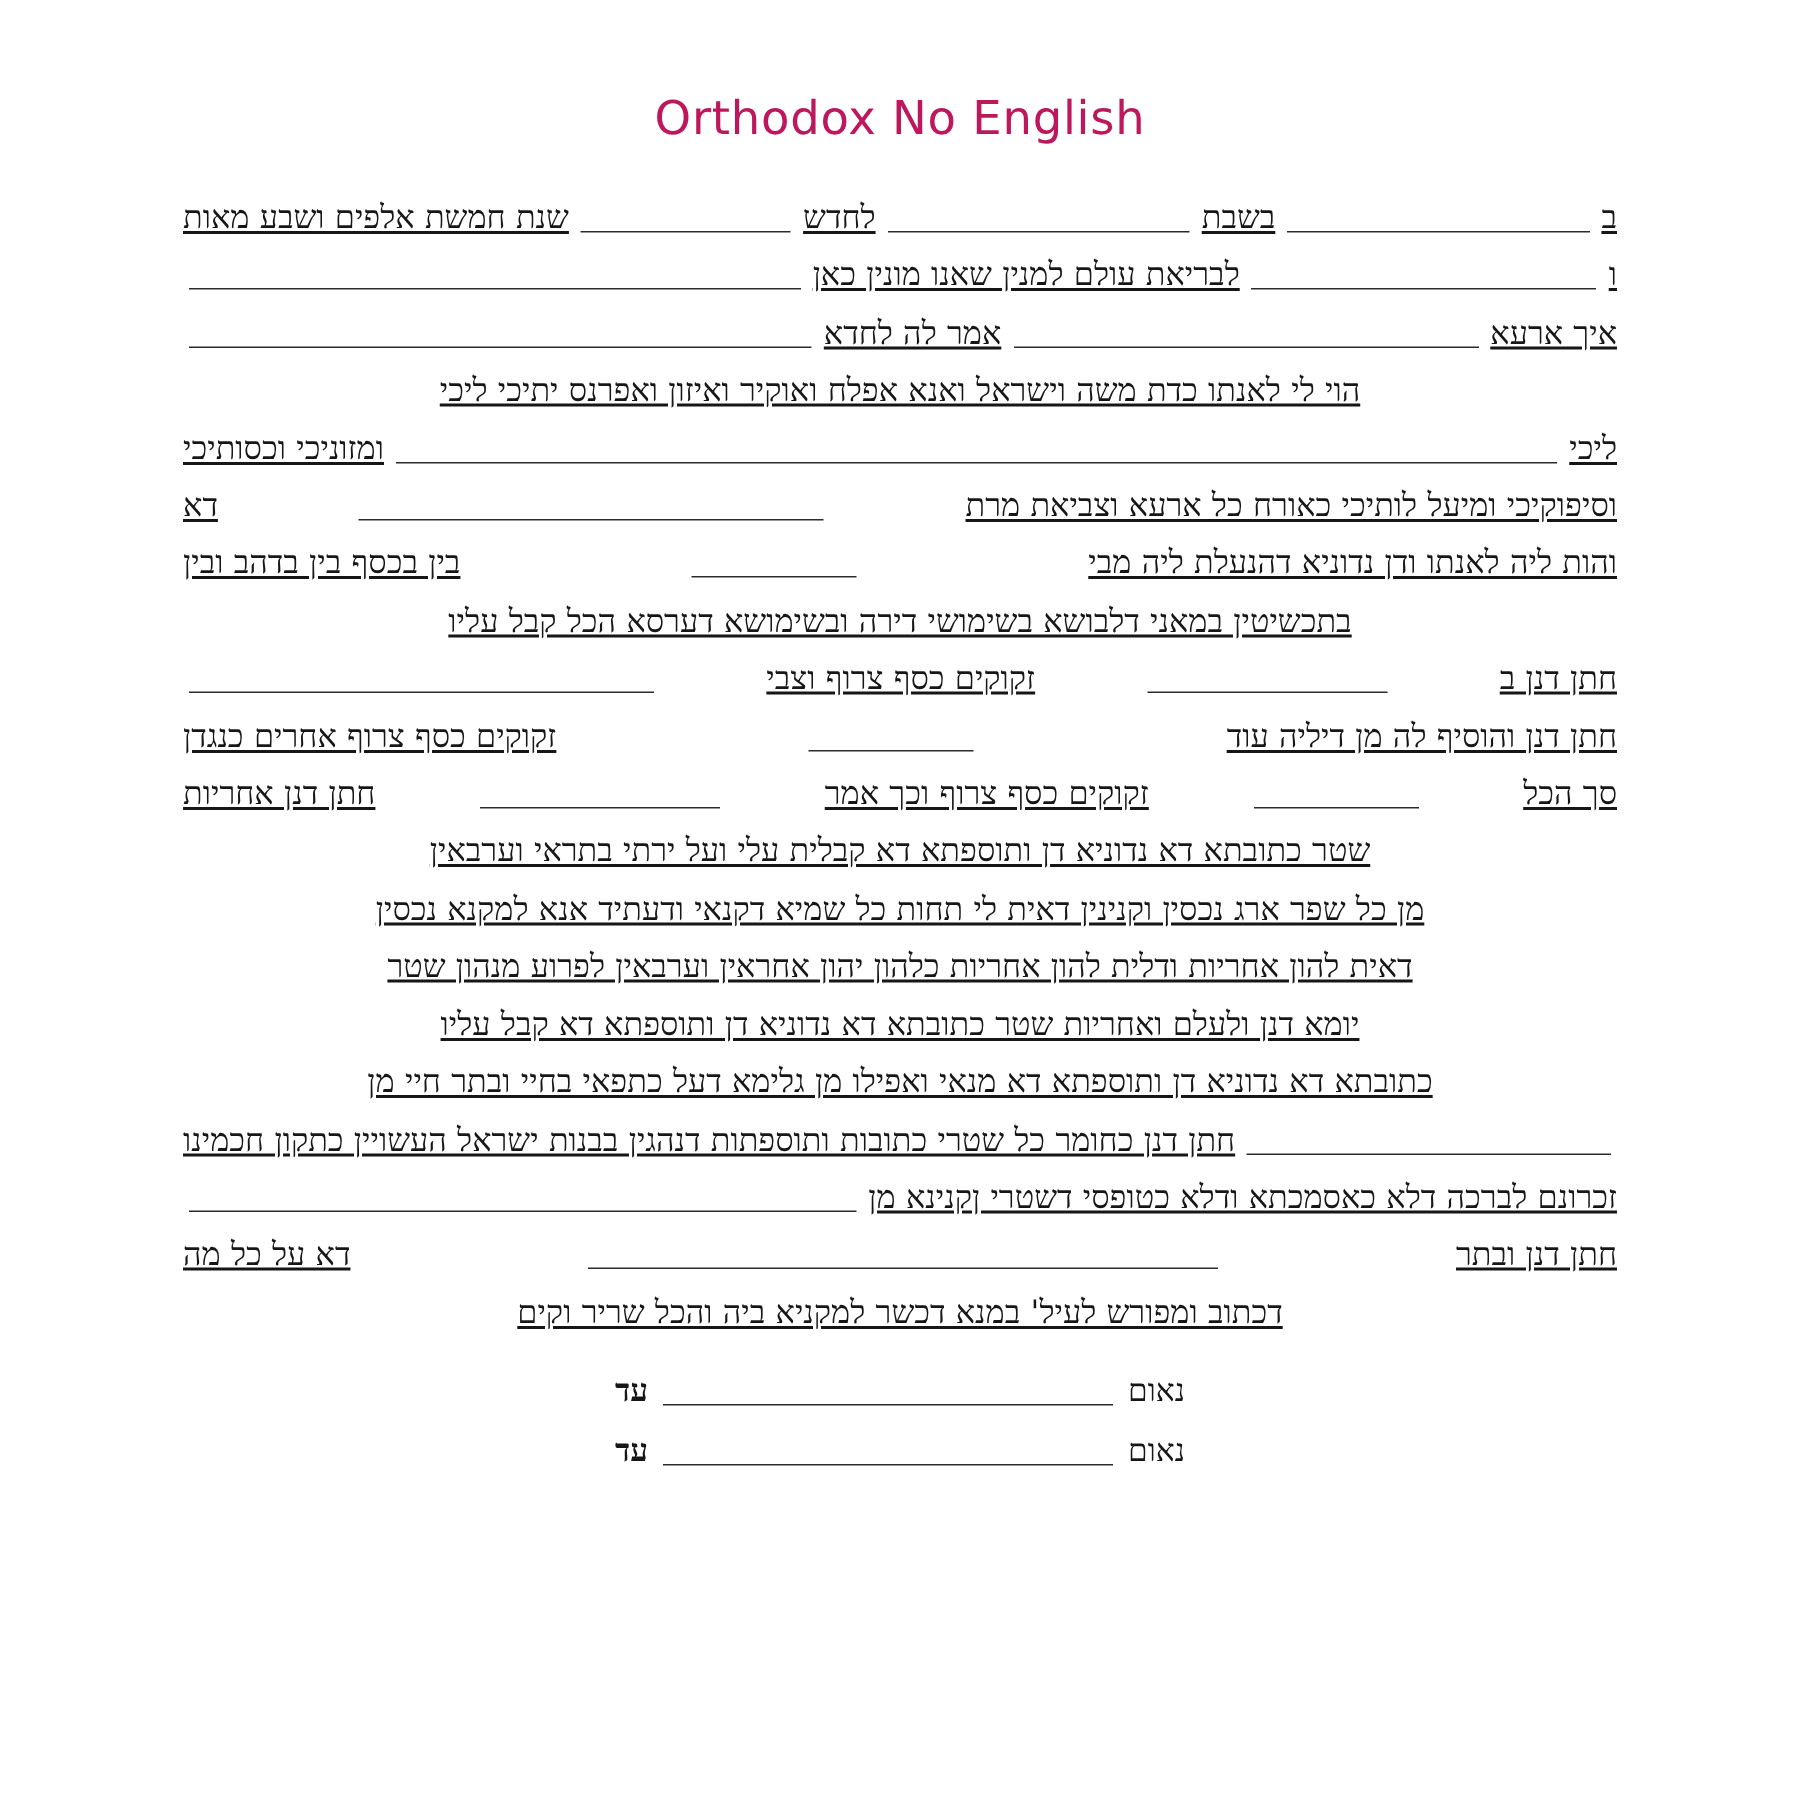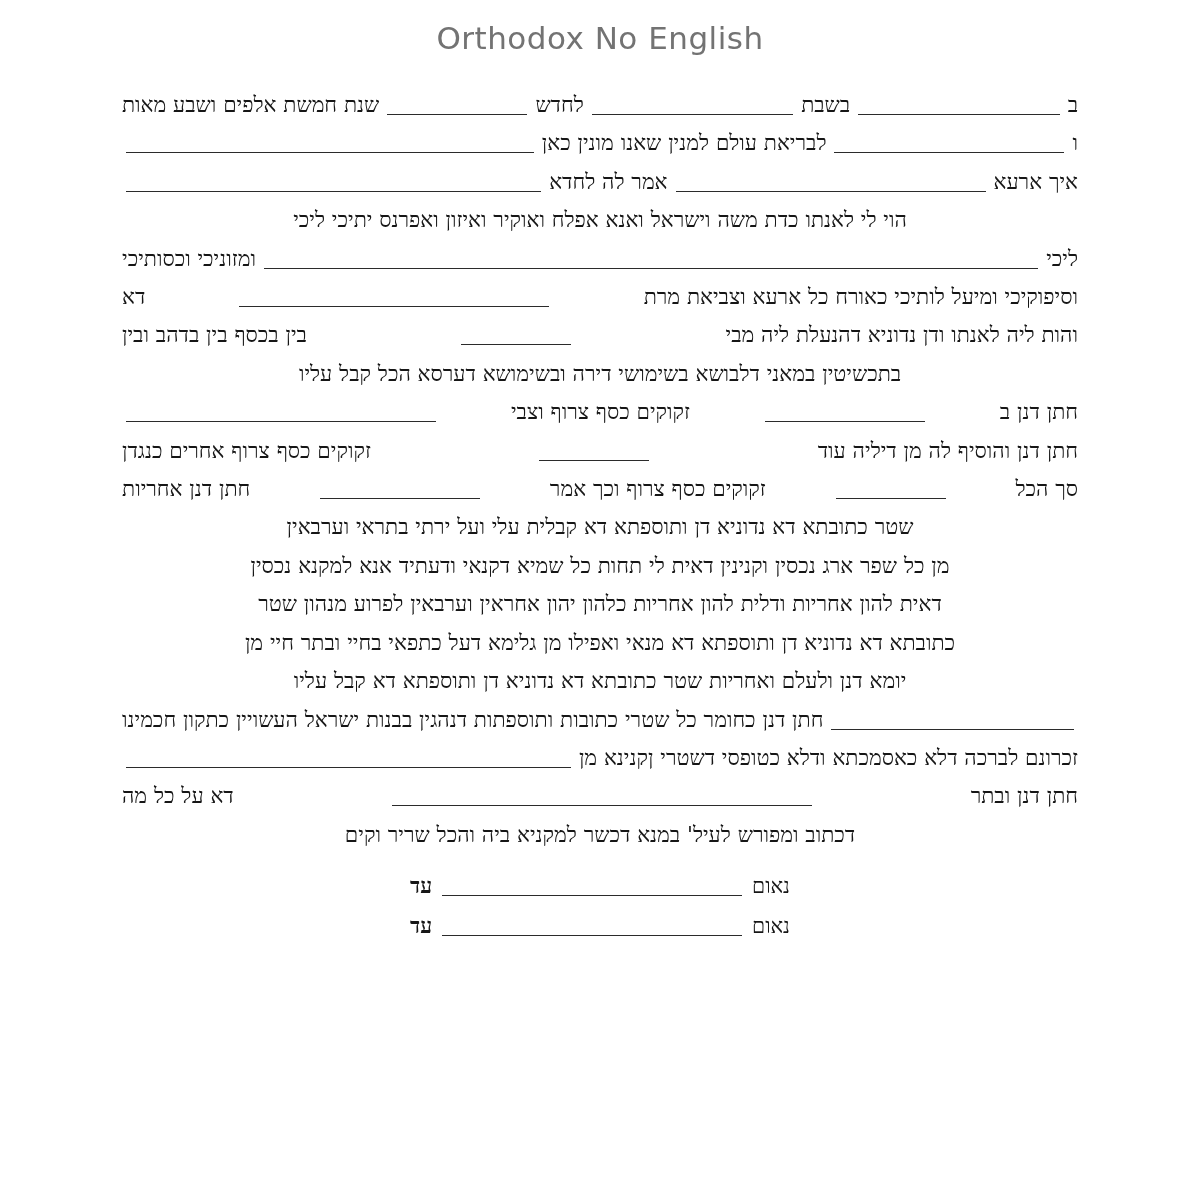--- a/index.html
+++ b/index.html
@@ -18,23 +18,23 @@
     width: 1200px;
     height: 1200px;
     position: relative;
     box-sizing: border-box;
     padding: 0;
   }
   .doc-title {
     text-align: center;
     font-size: 31px;
     font-family: "DejaVu Sans", sans-serif;
-    color: #737373;
+    color: #be185d;
     letter-spacing: 0.5px;
-    padding-top: 20px;
+    padding-top: 61px;
     padding-bottom: 6px;
     font-weight: 400;
   }
   .ketubah-body {
     direction: rtl;
     unicode-bidi: bidi-override;
     width: 960px;
     margin: 0 auto;
     padding-top: 24px;
     font-family: "DejaVu Serif", serif;
@@ -55,20 +55,21 @@
   }
   .line.just {
     justify-content: space-between;
   }
   .line.center {
     justify-content: center;
   }
   .seg {
     display: inline-block;
     padding: 0 2px;
+    text-decoration: underline;
   }
   .blank {
     display: inline-block;
     border-bottom: 1px solid #2b2b2b;
     height: 1em;
     vertical-align: baseline;
     margin: 0 6px;
     position: relative;
     top: 3px;
   }
@@ -193,25 +194,25 @@
 
     <div class="line center">
       <span class="seg">מן כל שפר ארג נכסין וקנינין דאית לי תחות כל שמיא דקנאי ודעתיד אנא למקנא נכסין</span>
     </div>
 
     <div class="line center">
       <span class="seg">דאית להון אחריות ודלית להון אחריות כלהון יהון אחראין וערבאין לפרוע מנהון שטר</span>
     </div>
 
     <div class="line center">
+      <span class="seg">יומא דנן ולעלם ואחריות שטר כתובתא דא נדוניא דן ותוספתא דא קבל עליו</span>
+    </div>
+
+    <div class="line center">
       <span class="seg">כתובתא דא נדוניא דן ותוספתא דא מנאי ואפילו מן גלימא דעל כתפאי בחיי ובתר חיי מן</span>
-    </div>
-
-    <div class="line center">
-      <span class="seg">יומא דנן ולעלם ואחריות שטר כתובתא דא נדוניא דן ותוספתא דא קבל עליו</span>
     </div>
 
     <div class="line just">
       <span class="blank b-xl"></span>
       <span class="seg">חתן דנן כחומר כל שטרי כתובות ותוספתות דנהגין בבנות ישראל העשויין כתקון חכמינו</span>
     </div>
 
     <div class="line just">
       <span class="seg">זכרונם לברכה דלא כאסמכתא ודלא כטופסי דשטרי ןקנינא מן</span>
       <span class="blank b-flex"></span>

